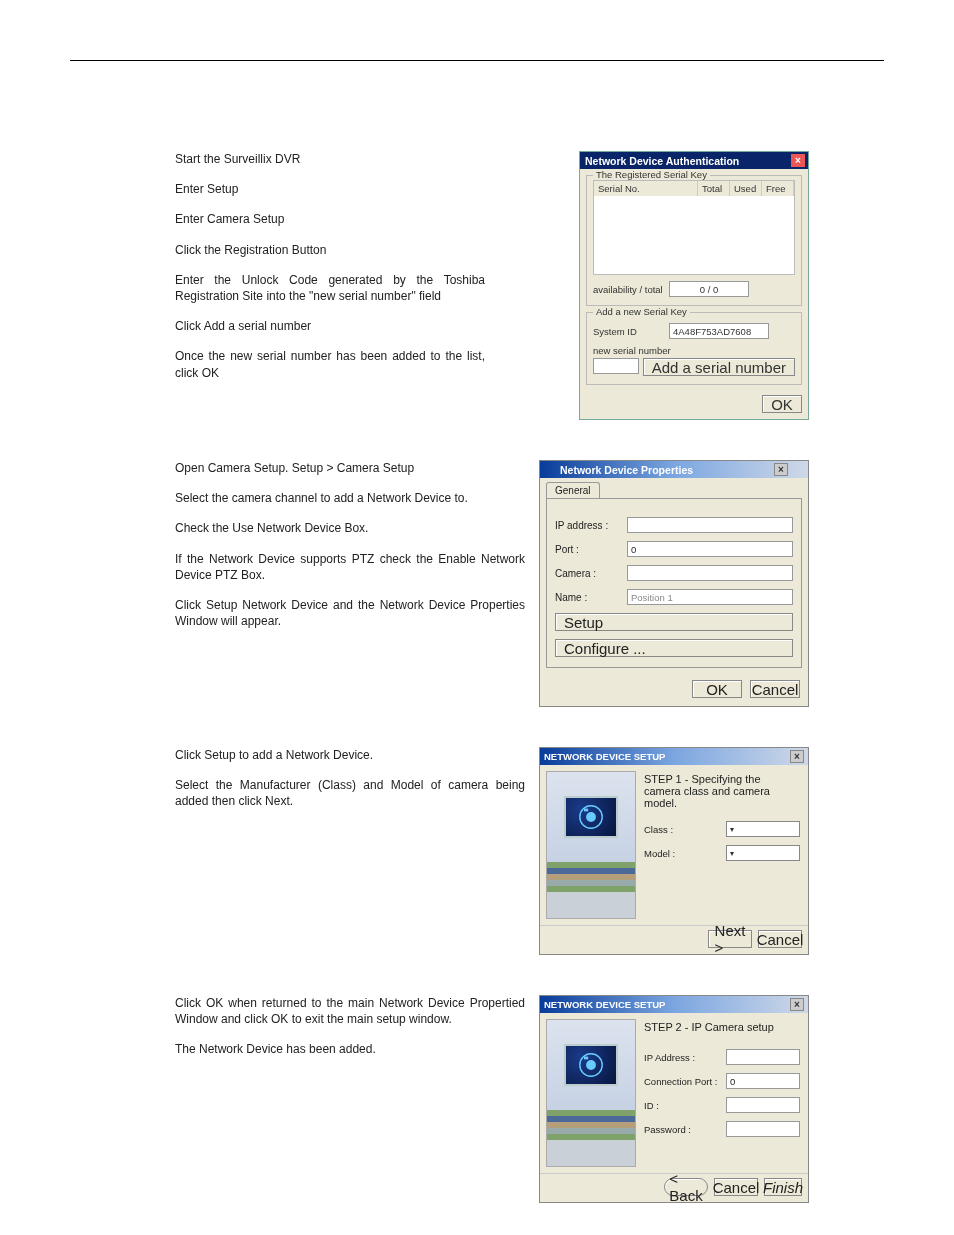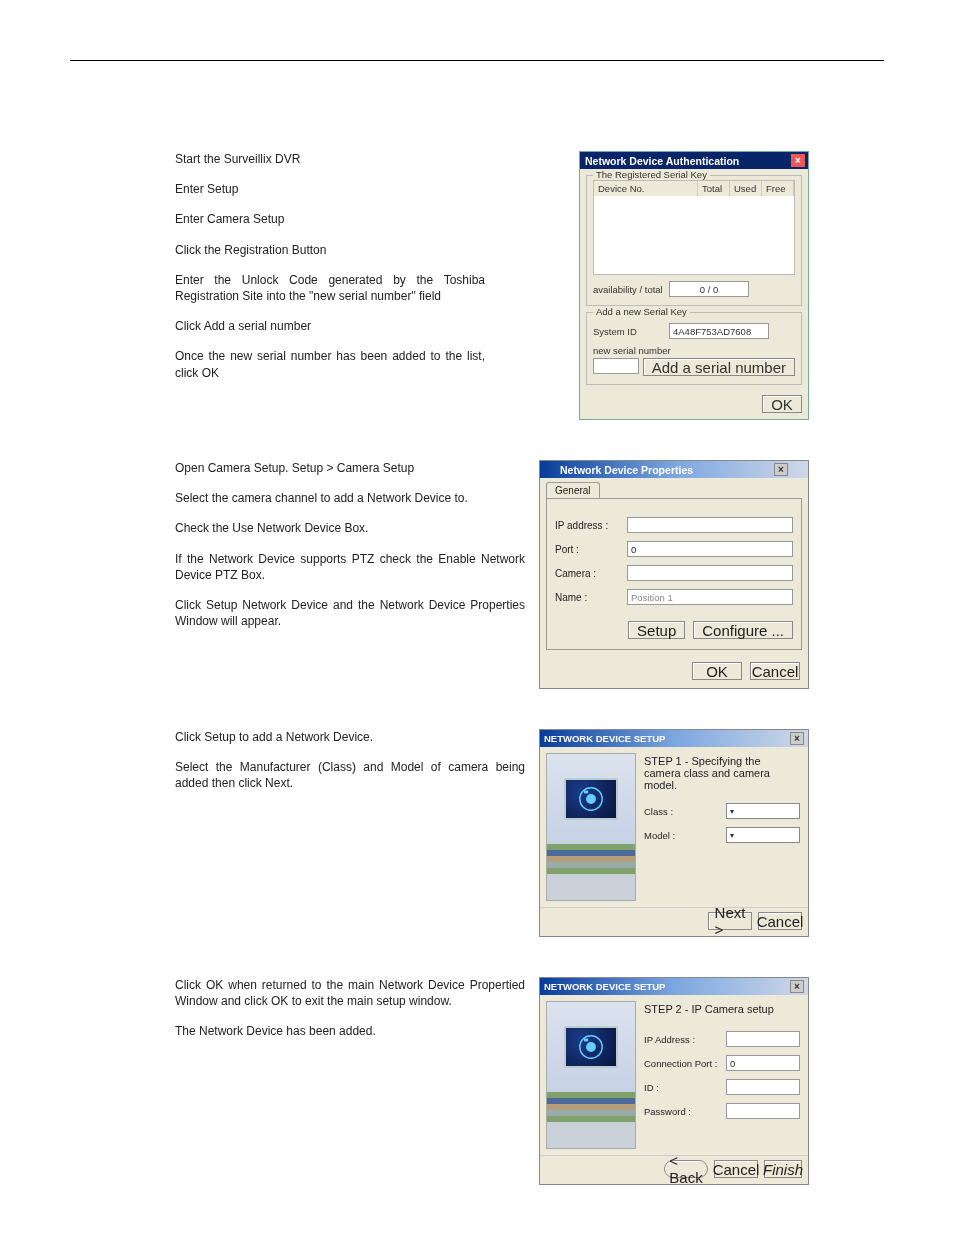--- a/index.html
+++ b/index.html
@@ -79,21 +79,21 @@
     <div class="screenshot-col">
       <div class="win" style="width:230px; margin-left:auto;">
         <div class="win-titlebar">
           <span>Network Device Authentication</span>
           <span class="win-close">×</span>
         </div>
         <div class="fieldset">
           <span class="fieldset-legend">The Registered Serial Key</span>
           <div class="tbl">
             <div class="tbl-head">
-              <div style="flex:1;">Device No.</div>
+              <div style="flex:1;">Serial No.</div>
               <div style="width:32px;">Total</div>
               <div style="width:32px;">Used</div>
               <div style="width:32px;">Free</div>
             </div>
             <div class="tbl-body"></div>
           </div>
           <div class="row-kv">
             <label>availability / total</label>
             <span class="inpt" style="width:80px; justify-content:center;">0 / 0</span>
           </div>
@@ -146,21 +146,21 @@
             <span class="inpt">0</span>
           </div>
           <div class="form-row">
             <label>Camera :</label>
             <span class="inpt"></span>
           </div>
           <div class="form-row">
             <label>Name :</label>
             <span class="inpt" style="color:#888;">Position 1</span>
           </div>
-          <div style="display:flex; justify-content:flex-end; gap:8px; margin-top:16px;">
+          <div style="display:flex; justify-content:flex-end; gap:8px; margin-top:8px;flex-direction:column;">
             <span class="btn">Setup</span>
             <span class="btn">Configure ...</span>
           </div>
         </div>
         <div class="btn-row">
           <span class="btn" style="width:50px; justify-content:center;">OK</span>
           <span class="btn" style="width:50px; justify-content:center;">Cancel</span>
         </div>
       </div>
     </div>

